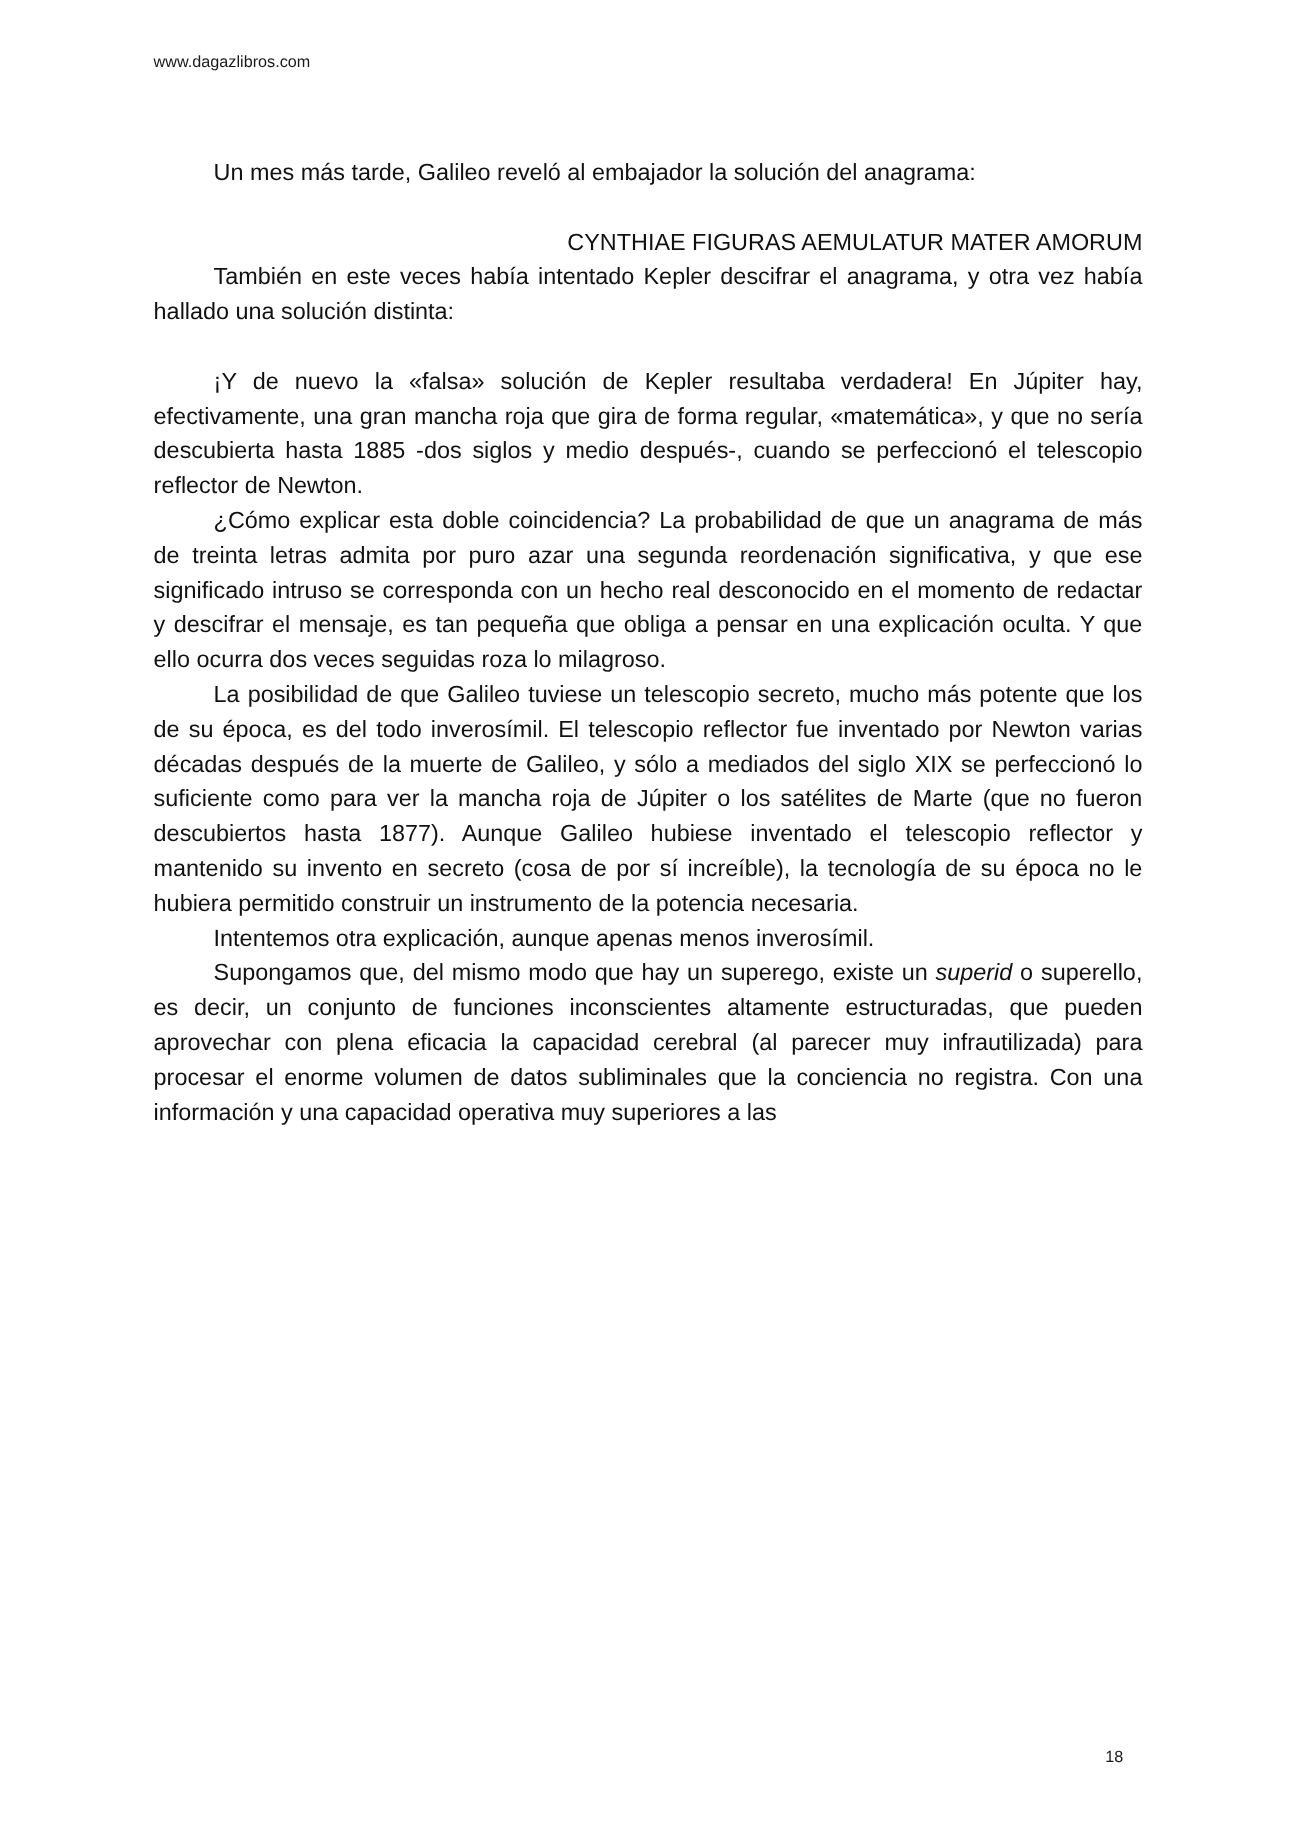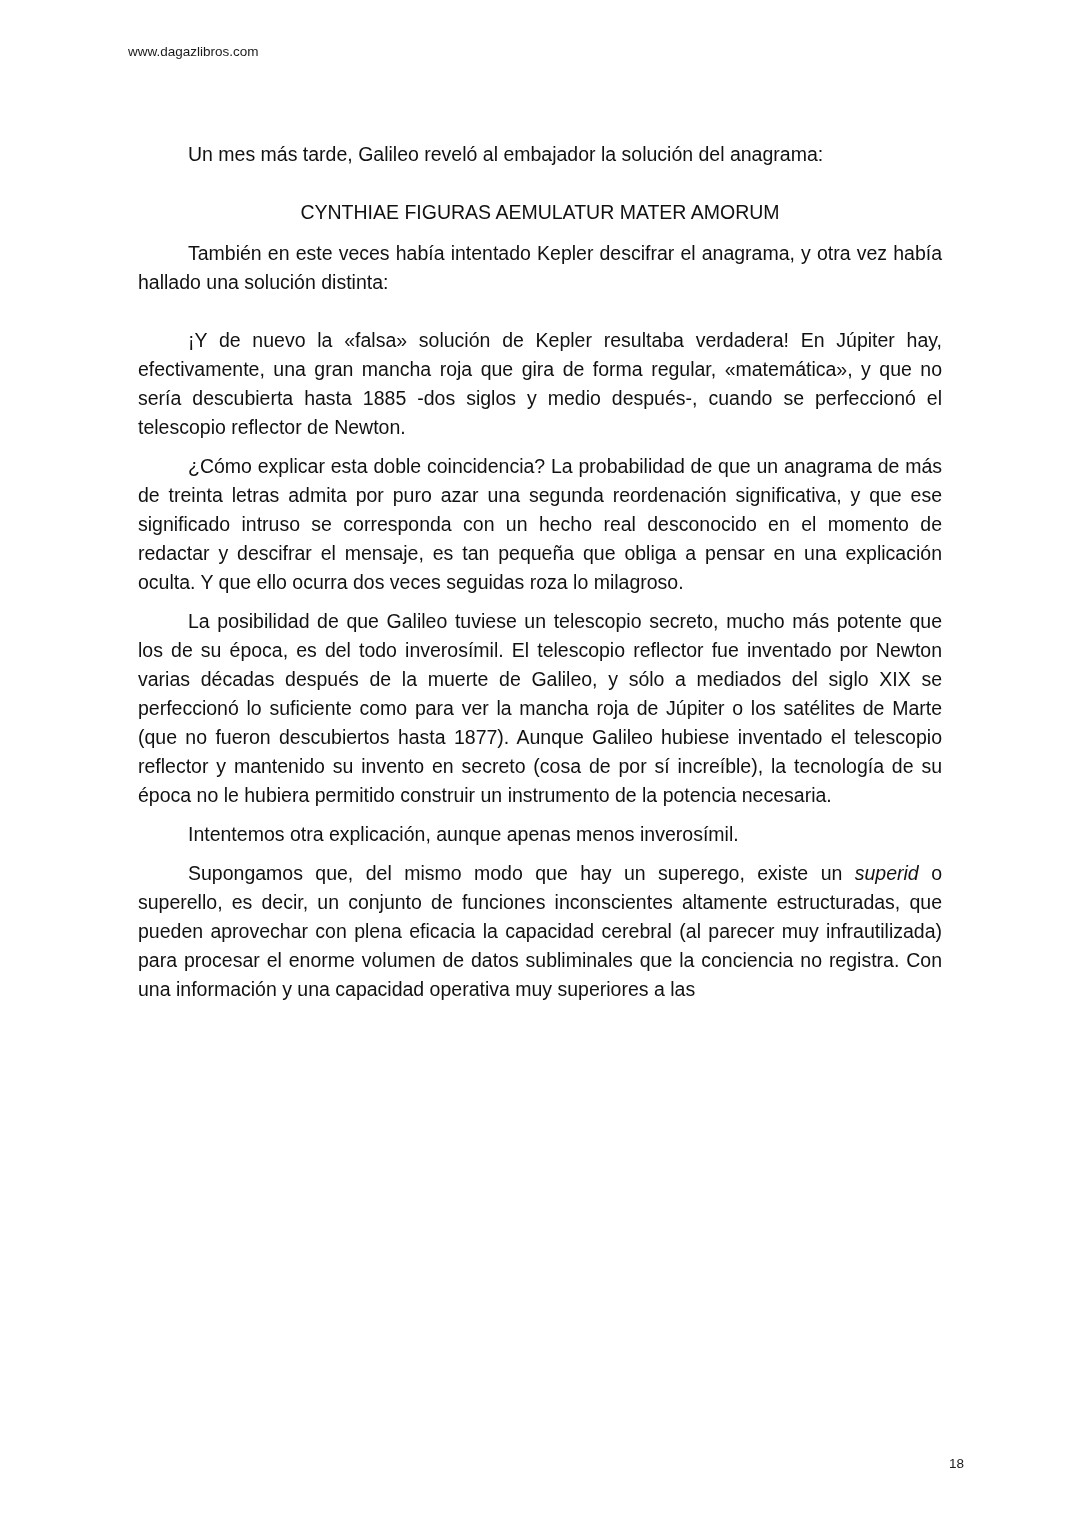--- a/index.html
+++ b/index.html
@@ -30,36 +30,36 @@
     left: 128px;
     top: 130px;
     width: 824px;
     font-size: 19.5px;
     line-height: 29px;
     text-align: justify;
     color: #111111;
   }
   .para {
     text-indent: 50px;
-    margin: 10px;
+    margin: 0;
   }
   .centered-block {
-    text-align: center;
+    text-align: right;
     text-indent: 0;
-    margin: 12px;
+    margin: 0;
   }
   .gap-before {
     margin-top: 29px;
   }
   .italic {
     font-style: italic;
   }
   .page-number {
     position: absolute;
-    right: 116px;
+    right: 144px;
     top: 1456px;
     font-size: 13.5px;
     line-height: 16px;
     color: #1a1a1a;
     text-align: right;
   }
 </style>
 </head>
 <body>
 

